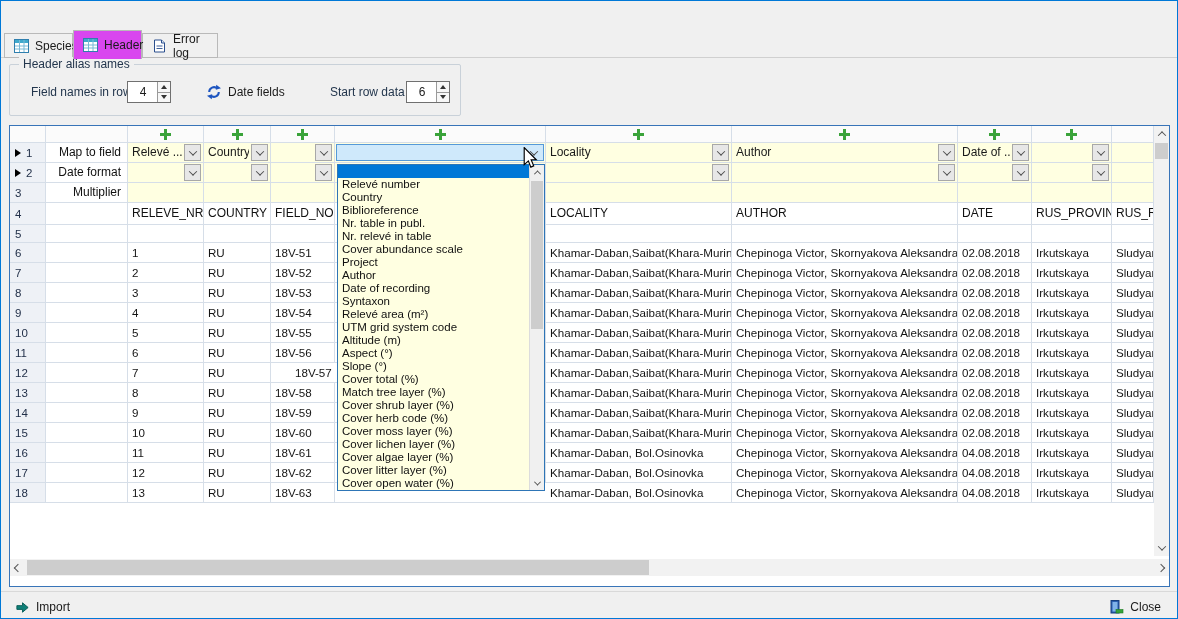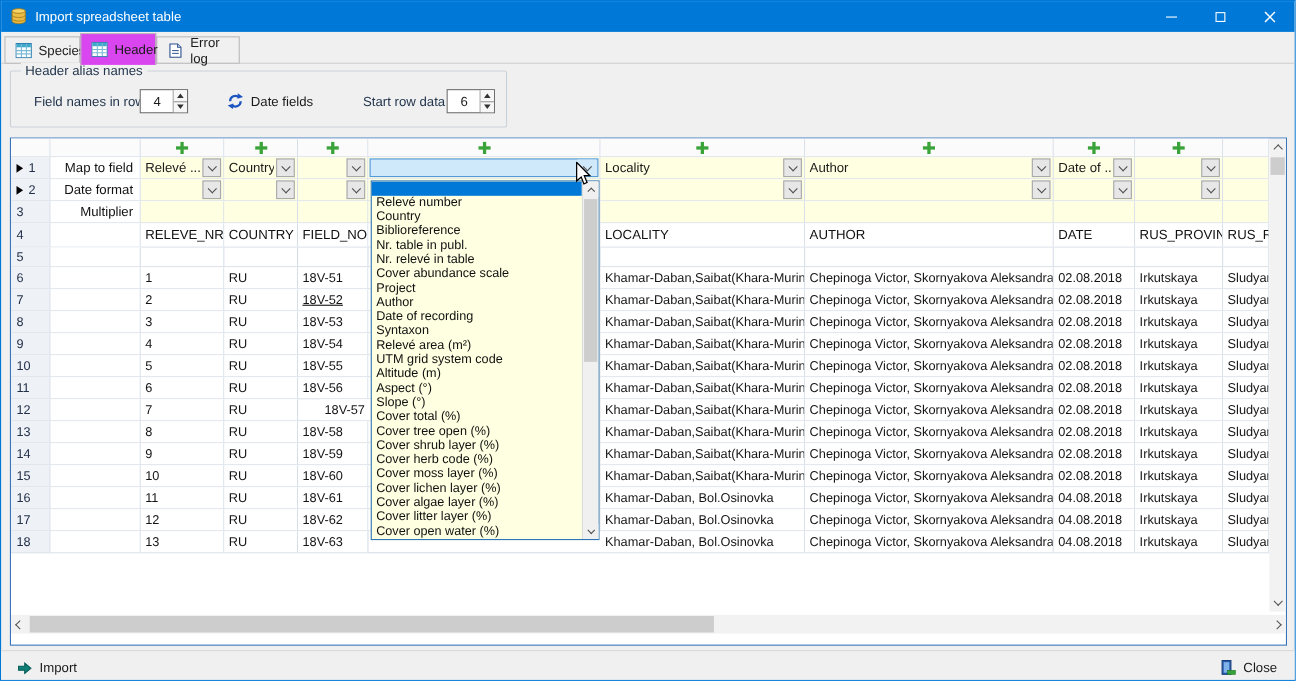--- a/index.html
+++ b/index.html
@@ -92,41 +92,20 @@
   .statusbar{position:absolute;left:0;right:0;top:590px;bottom:0;background:#f0f0f0;border-top:1px solid #d9d9d9;}
   .footer-btn{position:absolute;top:5px;height:20px;display:flex;align-items:center;gap:6px;padding:0 4px;}
   .import-btn{left:10px;}
   .close-btn{right:12px;}
 </style>
 </head>
 <body>
 
 <div class="window">
 
-  <div class="titlebar">
-    <svg class="app-icon" viewBox="0 0 16 16">
-      <path d="M2 3 v9.2 c0 1.3 2.7 2.3 6 2.3 s6-1 6-2.3 V3" fill="#e8bc45" stroke="#a87d18" stroke-width="0.8"></path>
-      <path d="M2 6.6 c0 1.3 2.7 2.3 6 2.3 s6-1 6-2.3 M2 9.9 c0 1.3 2.7 2.3 6 2.3 s6-1 6-2.3" fill="none" stroke="#a87d18" stroke-width="0.8"></path>
-      <ellipse cx="8" cy="3" rx="6" ry="2.1" fill="#f5d469" stroke="#a87d18" stroke-width="0.8"></ellipse>
-    </svg>
-    <span class="title-text">Import spreadsheet table</span>
-    <div class="tb-controls">
-      <div class="tb-btn">
-          <span class="glyph-min"></span>
-        </div>
-      <div class="tb-btn">
-          <span class="glyph-max"></span>
-        </div>
-      <div class="tb-btn">
-        <svg width="11" height="11" viewBox="0 0 11 11">
-          <path d="M1 1 L10 10 M10 1 L1 10" stroke="#fff" stroke-width="1.3"></path>
-        </svg>
-      </div>
-    </div>
-  </div>
 
   <div class="tabbar">
     <div class="tab inactive tab-species">
       <svg class="ticon" viewBox="0 0 15 14">
         <rect x="0.5" y="0.5" width="14" height="13" fill="#fff" stroke="#2f7fae"></rect>
         <rect x="1" y="1" width="13" height="3" fill="#3fa9cc"></rect>
         <path d="M5.5 1 V13 M10 1 V13 M1 7 H14 M1 10 H14" stroke="#79b9d6" stroke-width="1" fill="none"></path>
       </svg>
       <span>Species</span>
     </div>
@@ -416,21 +395,21 @@
           <div class="gcell dcell" style="left: 1022px; width: 80px;">Irkutskaya</div>
           <div class="gcell dcell" style="left: 1102px; width: 42px;">Sludyans</div>
         </div>
         <div class="grow datarow" style="top: 137px; height: 20px;">
           <div class="gcell rownum" style="left: 0px; width: 36px;">
             <span>7</span>
           </div>
           <div class="gcell rowlabel" style="left: 36px; width: 82px;"></div>
           <div class="gcell dcell" style="left: 118px; width: 76px;">2</div>
           <div class="gcell dcell" style="left: 194px; width: 67px;">RU</div>
-          <div class="gcell dcell" style="left: 261px; width: 64px; text-decoration: underline;">18V-52</div>
+          <div class="gcell dcell" style="left: 261px; width: 64px;">18V-52</div>
           <div class="gcell dcell" style="left: 325px; width: 211px;"></div>
           <div class="gcell dcell" style="left: 536px; width: 186px;">Khamar-Daban,Saibat(Khara-Murin)</div>
           <div class="gcell dcell" style="left: 722px; width: 226px;">Chepinoga Victor, Skornyakova Aleksandra</div>
           <div class="gcell dcell" style="left: 948px; width: 74px;">02.08.2018</div>
           <div class="gcell dcell" style="left: 1022px; width: 80px;">Irkutskaya</div>
           <div class="gcell dcell" style="left: 1102px; width: 42px;">Sludyans</div>
         </div>
         <div class="grow datarow" style="top: 157px; height: 20px;">
           <div class="gcell rownum" style="left: 0px; width: 36px;">
             <span>8</span>
@@ -607,21 +586,21 @@
             <div class="dd-item">Project</div>
             <div class="dd-item">Author</div>
             <div class="dd-item">Date of recording</div>
             <div class="dd-item">Syntaxon</div>
             <div class="dd-item">Relevé area (m²)</div>
             <div class="dd-item">UTM grid system code</div>
             <div class="dd-item">Altitude (m)</div>
             <div class="dd-item">Aspect (°)</div>
             <div class="dd-item">Slope (°)</div>
             <div class="dd-item">Cover total (%)</div>
-            <div class="dd-item">Cover tree open (%)</div>
+            <div class="dd-item">Match tree layer (%)</div>
             <div class="dd-item">Cover shrub layer (%)</div>
             <div class="dd-item">Cover herb code (%)</div>
             <div class="dd-item">Cover moss layer (%)</div>
             <div class="dd-item">Cover lichen layer (%)</div>
             <div class="dd-item">Cover algae layer (%)</div>
             <div class="dd-item">Cover litter layer (%)</div>
             <div class="dd-item">Cover open water (%)</div>
           </div>
           <div class="dd-scroll">
             <div class="dd-up">

